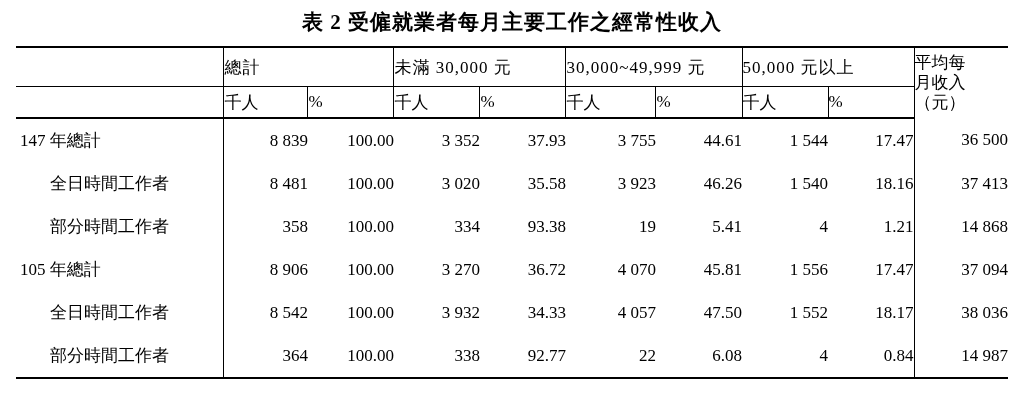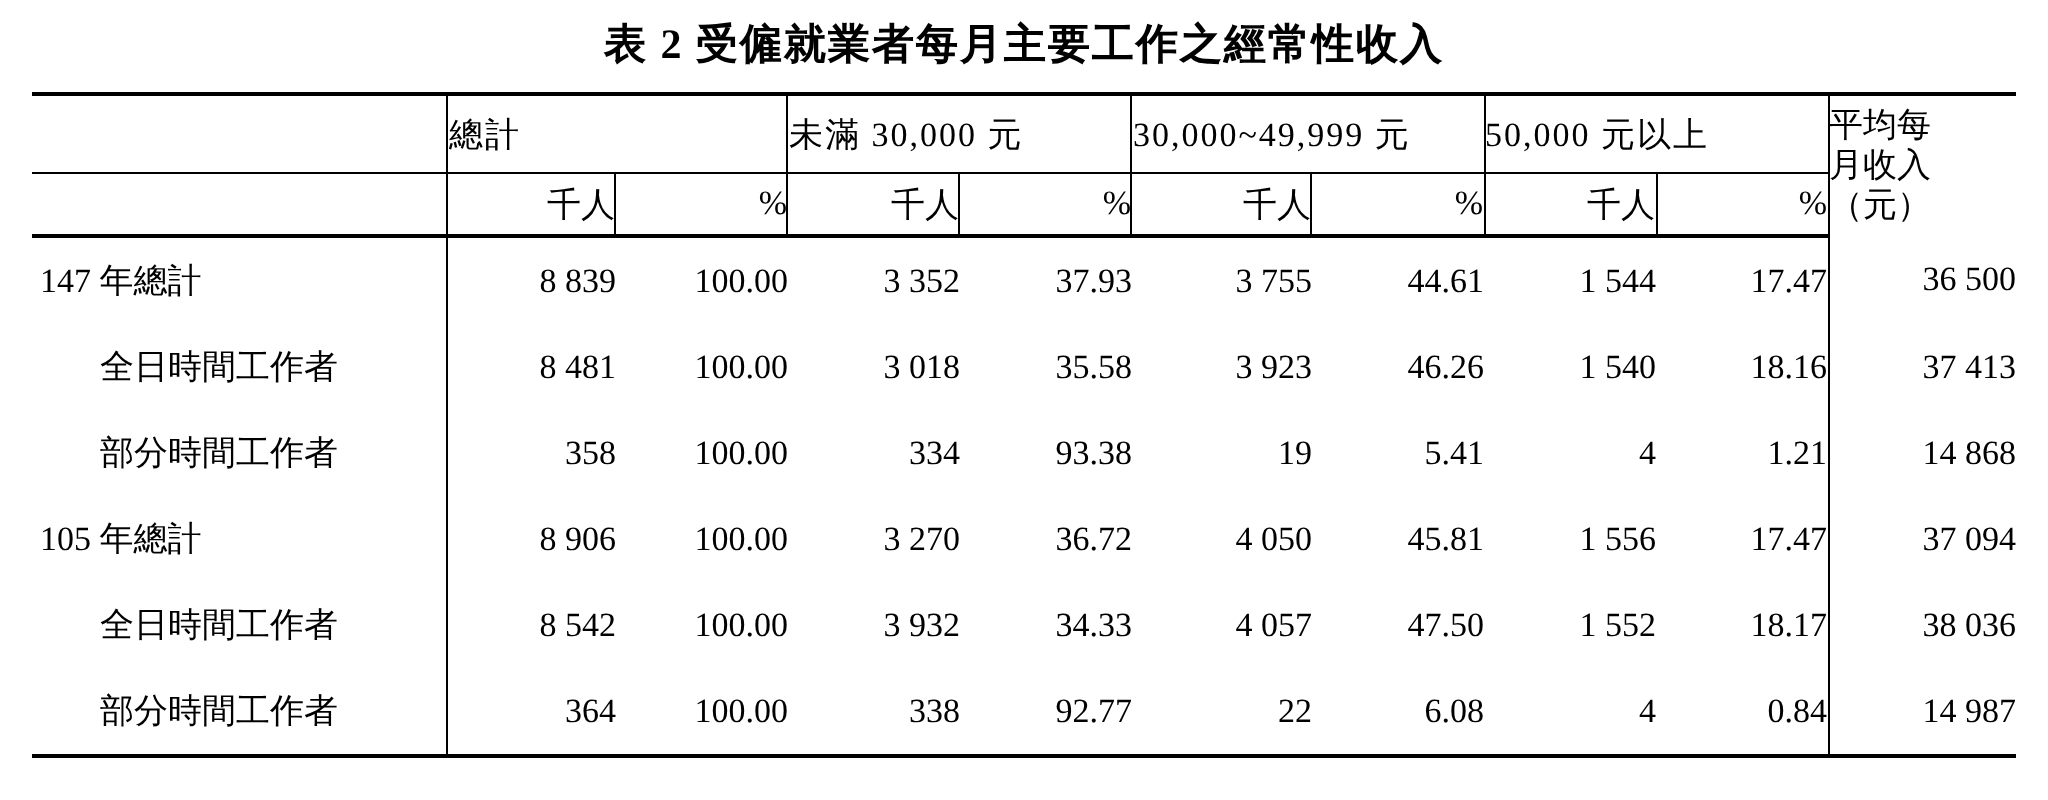--- a/index.html
+++ b/index.html
@@ -39,21 +39,21 @@
     font-weight: normal;
     padding: 0;
     vertical-align: middle;
   }
   thead tr.hdr1 th {
     height: 38px;
     text-align: left;
   }
   thead tr.hdr2 th {
     height: 30px;
-    text-align: right;
+    text-align: left;
   }
   .bt-thick { border-top: 2.5px solid #000; }
   .bb-thick { border-bottom: 2.5px solid #000; }
   .bb-thin { border-bottom: 1px solid #000; }
   .bl { border-left: 1px solid #000; }
   .bl-thick { border-left: 1.6px solid #000; }
 
   tbody td {
     height: 43px;
     text-align: right;
@@ -146,21 +146,21 @@
         <td>3 755</td>
         <td>44.61</td>
         <td>1 544</td>
         <td>17.47</td>
         <td class="bl">36 500</td>
       </tr>
       <tr>
         <td class="rowlabel indent">全日時間工作者</td>
         <td class="bl-thick">8 481</td>
         <td>100.00</td>
-        <td>3 018</td>
+        <td>3 020</td>
         <td>35.58</td>
         <td>3 923</td>
         <td>46.26</td>
         <td>1 540</td>
         <td>18.16</td>
         <td class="bl">37 413</td>
       </tr>
       <tr>
         <td class="rowlabel indent">部分時間工作者</td>
         <td class="bl-thick">358</td>
@@ -172,21 +172,21 @@
         <td>4</td>
         <td>1.21</td>
         <td class="bl">14 868</td>
       </tr>
       <tr>
         <td class="rowlabel">105 年總計</td>
         <td class="bl-thick">8 906</td>
         <td>100.00</td>
         <td>3 270</td>
         <td>36.72</td>
-        <td>4 050</td>
+        <td>4 070</td>
         <td>45.81</td>
         <td>1 556</td>
         <td>17.47</td>
         <td class="bl">37 094</td>
       </tr>
       <tr>
         <td class="rowlabel indent">全日時間工作者</td>
         <td class="bl-thick">8 542</td>
         <td>100.00</td>
         <td>3 932</td>

